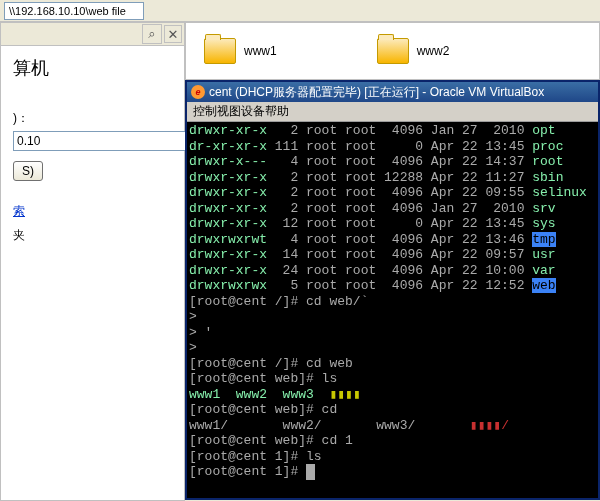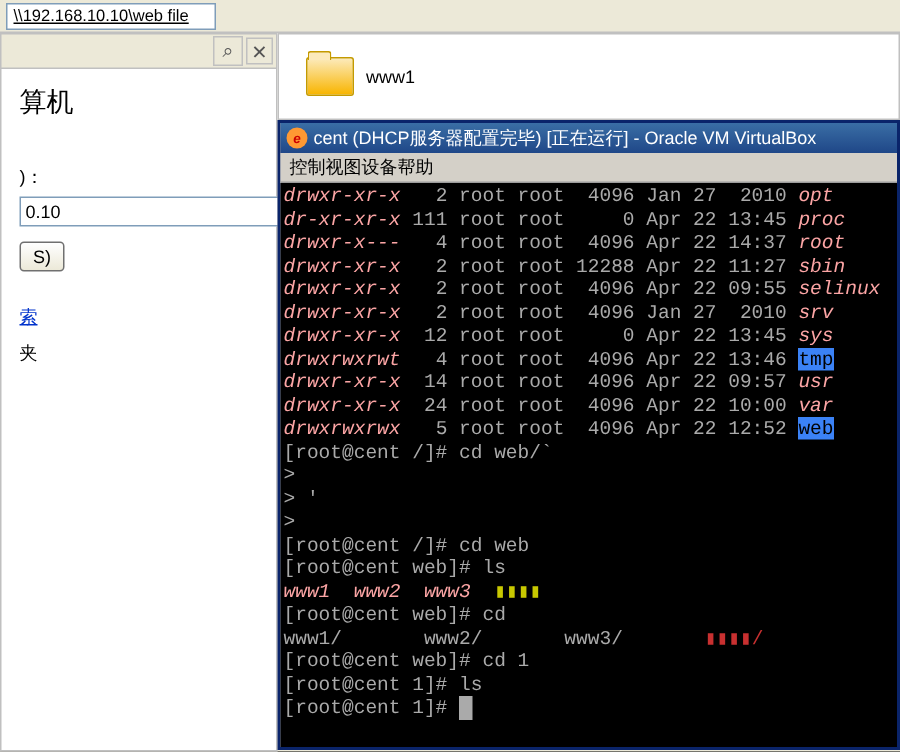--- a/index.html
+++ b/index.html
@@ -1,18 +1,18 @@
 <!DOCTYPE html>
 <html><head>
 <meta charset="utf-8">
 <style>
   * { margin: 0; padding: 0; box-sizing: border-box; }
   body { font-family: "SimSun", "Microsoft YaHei", sans-serif; font-size: 12px; background: #ece9d8; width: 600px; height: 501px; overflow: hidden; position: relative; }
 
-  .addressbar { position: absolute; top: 0; left: 0; width: 600px; height: 22px; background: #ece9d8; border-bottom: 1px solid #c0c0c0; display: flex; align-items: center; padding: 0 4px; text-decoration: underline; }
+  .addressbar { position: absolute; top: 0; left: 0; width: 600px; height: 22px; background: #ece9d8; border-bottom: 1px solid #c0c0c0; display: flex; align-items: center; padding: 0 4px; }
   .addr-box { background: #fff; border: 1px solid #7f9db9; height: 18px; padding: 1px 4px; font-size: 11px; width: 140px; display: flex; align-items: center; }
 
   .left-panel { position: absolute; top: 22px; left: 0; width: 185px; height: 479px; background: #fff; display: flex; flex-direction: column; }
   .lp-hdr { background: #ece9d8; border: 1px solid #c0c0c0; height: 24px; display: flex; align-items: center; justify-content: flex-end; padding: 0 2px; gap: 2px; }
   .lp-hdr-btn { width: 20px; height: 20px; border: 1px solid #c0c0c0; background: #ece9d8; display: flex; align-items: center; justify-content: center; font-size: 13px; color: #555; cursor: pointer; }
   .lp-hdr-btn.x { width: 18px; height: 18px; }
   .lp-body { border: 1px solid #c0c0c0; border-top: none; flex: 1; padding: 10px 12px; background: #fff; }
   .lp-body .section-title { font-size: 18px; margin-bottom: 30px; }
   .lp-body label { font-size: 12px; display: block; margin-bottom: 4px; }
   .input-text { width: 184px; height: 20px; border: 1px solid #7f9db9; padding: 1px 3px; font-size: 12px; margin-bottom: 10px; }
@@ -27,21 +27,21 @@
   .folder-icon { width: 32px; height: 26px; background: linear-gradient(#fceabb,#f8b500); border: 1px solid #c49a00; border-radius: 2px; position: relative; }
   .folder-icon::before { content: ""; position: absolute; top: -5px; left: 0; width: 14px; height: 5px; background: #fceabb; border: 1px solid #c49a00; border-bottom: none; border-radius: 2px 2px 0 0; }
   .folder span { font-size: 12px; }
 
   .vb-window { position: absolute; top: 80px; left: 185px; width: 415px; height: 420px; border: 2px solid #0a246a; background: #d4d0c8; display: flex; flex-direction: column; }
   .vb-title { height: 20px; background: linear-gradient(#3a6ea5,#1f4788); color: #fff; font-size: 12px; display: flex; align-items: center; padding: 0 4px; }
   .vb-title-icon { width: 14px; height: 14px; background: #ff9933; border-radius: 50%; margin-right: 4px; display: flex; align-items: center; justify-content: center; font-size: 9px; font-weight: bold; color: #c00; font-style: italic; }
   .vb-menu { height: 20px; background: #d4d0c8; display: flex; align-items: center; padding: 0 6px; font-size: 12px; border-bottom: 1px solid #9c9c9c; }
   .vb-menu span { cursor: pointer; }
   .vb-term { flex: 1; background: #000; color: #aaa; font-family: "Courier New", monospace; font-size: 13px; padding: 1px 2px; overflow: hidden; line-height: 15.5px; white-space: pre; }
-  .blue { color: #fca5a5; font-style: italic; }
+  .blue { color: #86efac; }
   .green-hl { background: #3b82f6; color: #000; }
   .yellow { color: #c8c800; }
   .red { color: #c83030; }
   .cursor { background: #aaa; display: inline-block; width: 9px; }
   .green-solid { color: #00a000; }
 </style>
 </head>
 <body>
 
 <div class="addressbar">
@@ -64,20 +64,24 @@
       <div><span class="link">索</span></div>
       <div><span class="other">夹</span></div>
     </div>
   </div>
 </div>
 
 <div class="folders-row">
   <div class="folder">
     <div class="folder-icon"></div>
     <span>www1</span>
+  </div>
+  <div class="folder">
+    <div class="folder-icon"></div>
+    <span>www2</span>
   </div>
 </div>
 
 <div class="vb-window">
   <div class="vb-title">
     <div class="vb-title-icon">e</div>
     <span>cent (DHCP服务器配置完毕) [正在运行] - Oracle VM VirtualBox</span>
   </div>
   <div class="vb-menu">
     <span>控制</span>

